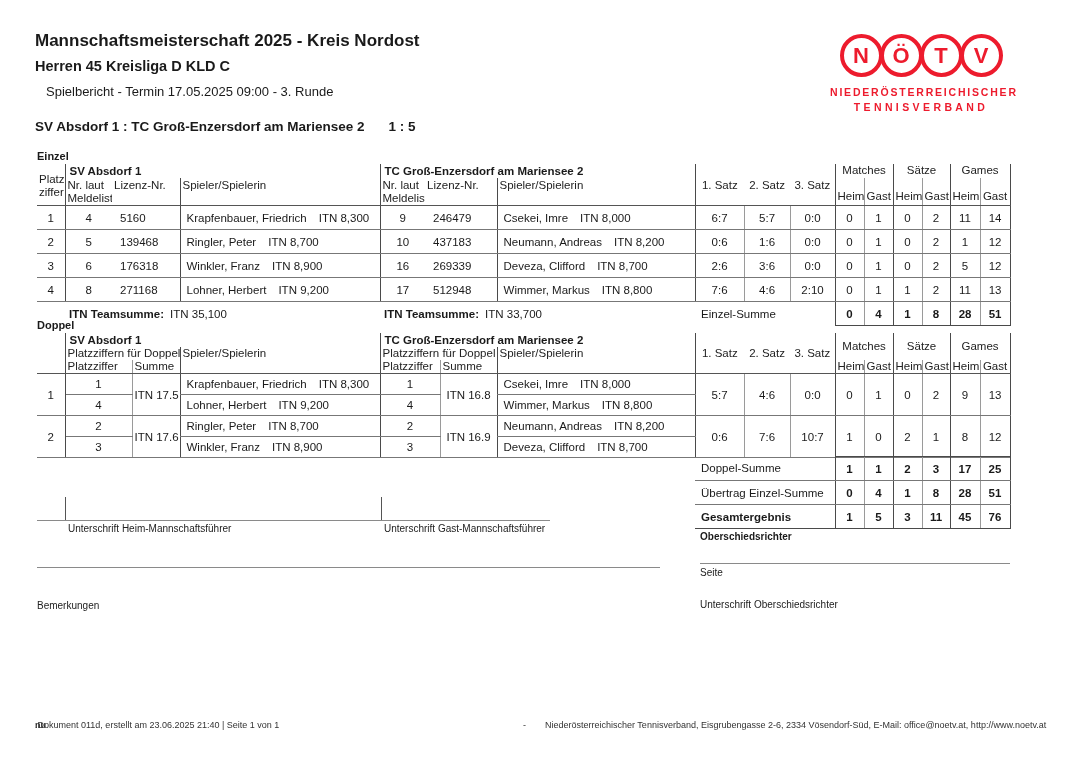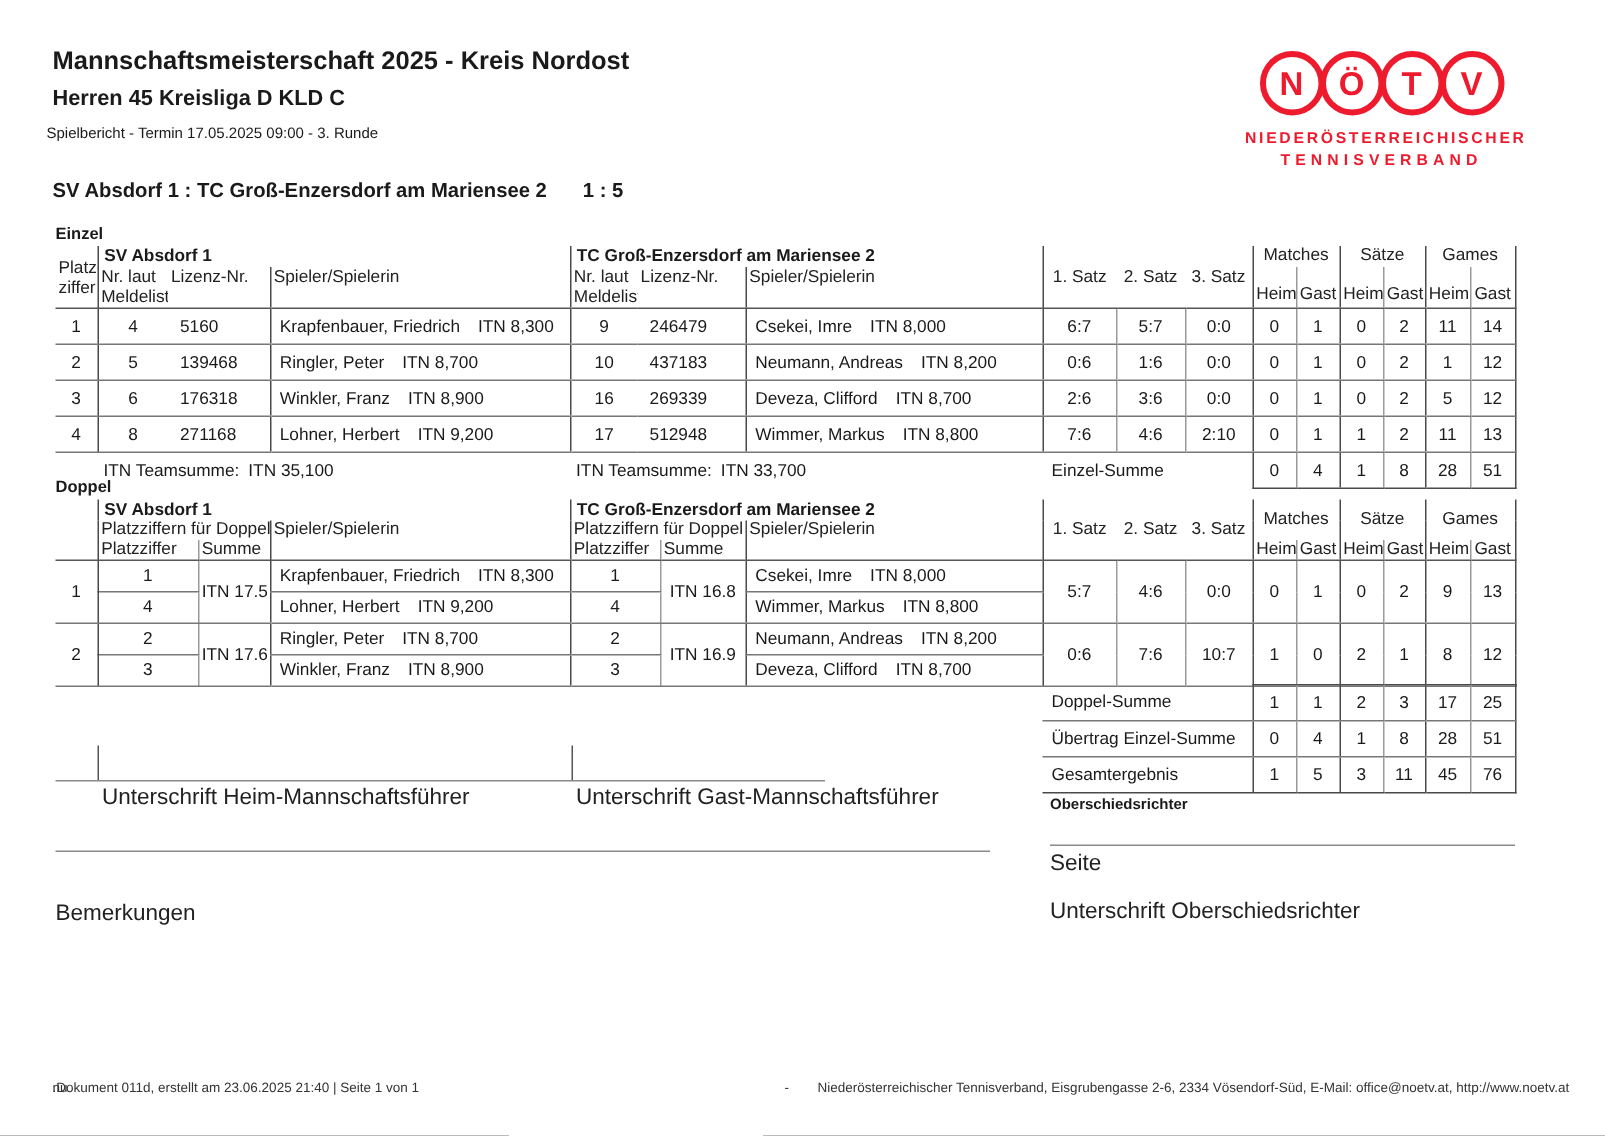--- a/index.html
+++ b/index.html
@@ -1,25 +1,25 @@
 <!DOCTYPE html>
 <html><head>
 <meta charset="utf-8">
 <style>
   :root { --red:#ED1B2D; --ink:#1a1a1a; --b-dark:#4a4a4a; --b-mid:#777; --b-light:#9a9a9a; }
   * { margin:0; padding:0; box-sizing:border-box; }
   html,body { background:#888; }
   body { font-family:"Liberation Sans", sans-serif; color:var(--ink); }
   .page { position:relative; width:1070px; height:757px; background:#fff; overflow:hidden; margin:0 auto; }
   .abs { position:absolute; }
-  .b { font-weight:normal; }
+  .b { font-weight:bold; }
 
   .title { left:35px; top:31px; font-size:17px; font-weight:bold; }
   .subtitle { left:35px; top:58px; font-size:14.5px; font-weight:bold; }
-  .report { left:31px; top:84px; font-size:10px; }
+  .report { left:46px; top:84px; font-size:13px; }
   .matchline { left:35px; top:119px; font-size:13.5px; font-weight:bold; }
   .matchline .result { margin-left:24px; }
   .seclabel { font-size:11px; font-weight:bold; }
 
   
   .logo { left:830px; top:34px; width:182px; text-align:center; }
   .circles { display:flex; justify-content:center; }
   .lc { width:43px; height:43px; border:4.5px solid var(--red); border-radius:50%;
         display:flex; align-items:center; justify-content:center;
         font-size:22px; font-weight:bold; color:var(--red); background:#fff; position:relative; }
@@ -52,21 +52,21 @@
   .bb  { border-bottom:1px solid var(--b-mid); }
   .bb2 { border-bottom:1px solid var(--b-dark); }
   .hbb { border-bottom:1px solid #555; }
   .ts  { padding-left:4px !important; font-size:11px; }
   .tsv { margin-left:6px; }
   .sumlabel, .slabel { font-size:9.5px; padding-left:6px !important; }
 
   
   .tick { width:1px; height:23px; background:#555; }
   .hline { border-top:1px solid #8a8a8a; height:0; }
-  .small { font-size:15px; color:#222; }
+  .small { font-size:10px; color:#222; }
   .obname { font-size:10px; font-weight:bold; }
 
   .footer { left:35px; top:720px; width:1010px; height:14px; font-size:9px; color:#333; }
   .footer span { position:absolute; top:0; white-space:nowrap; }
 </style>
 </head>
 <body>
 
 <div class="page">
 

